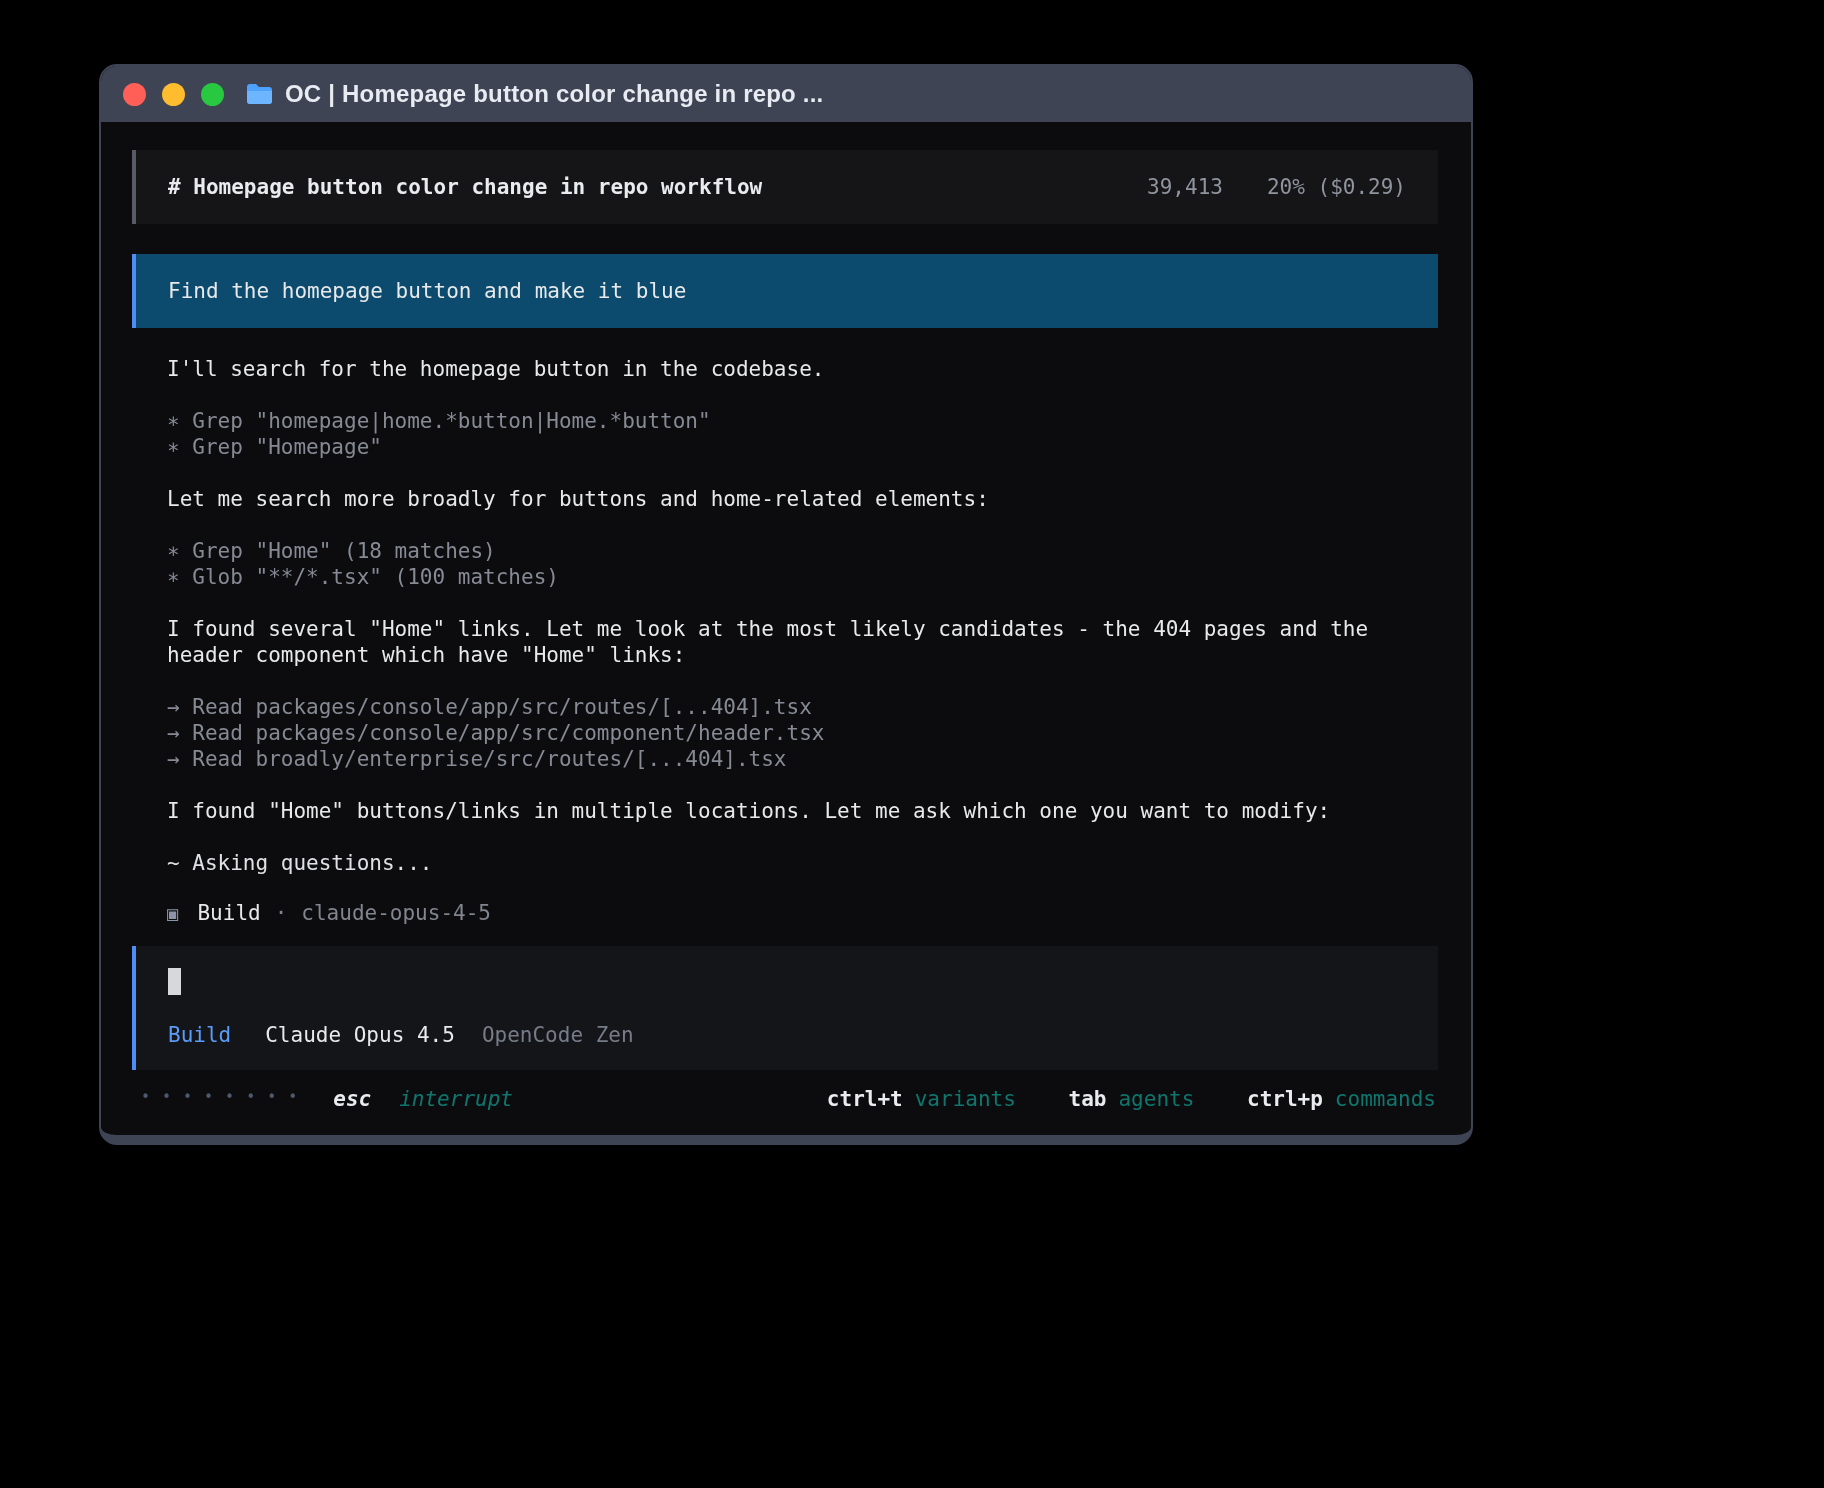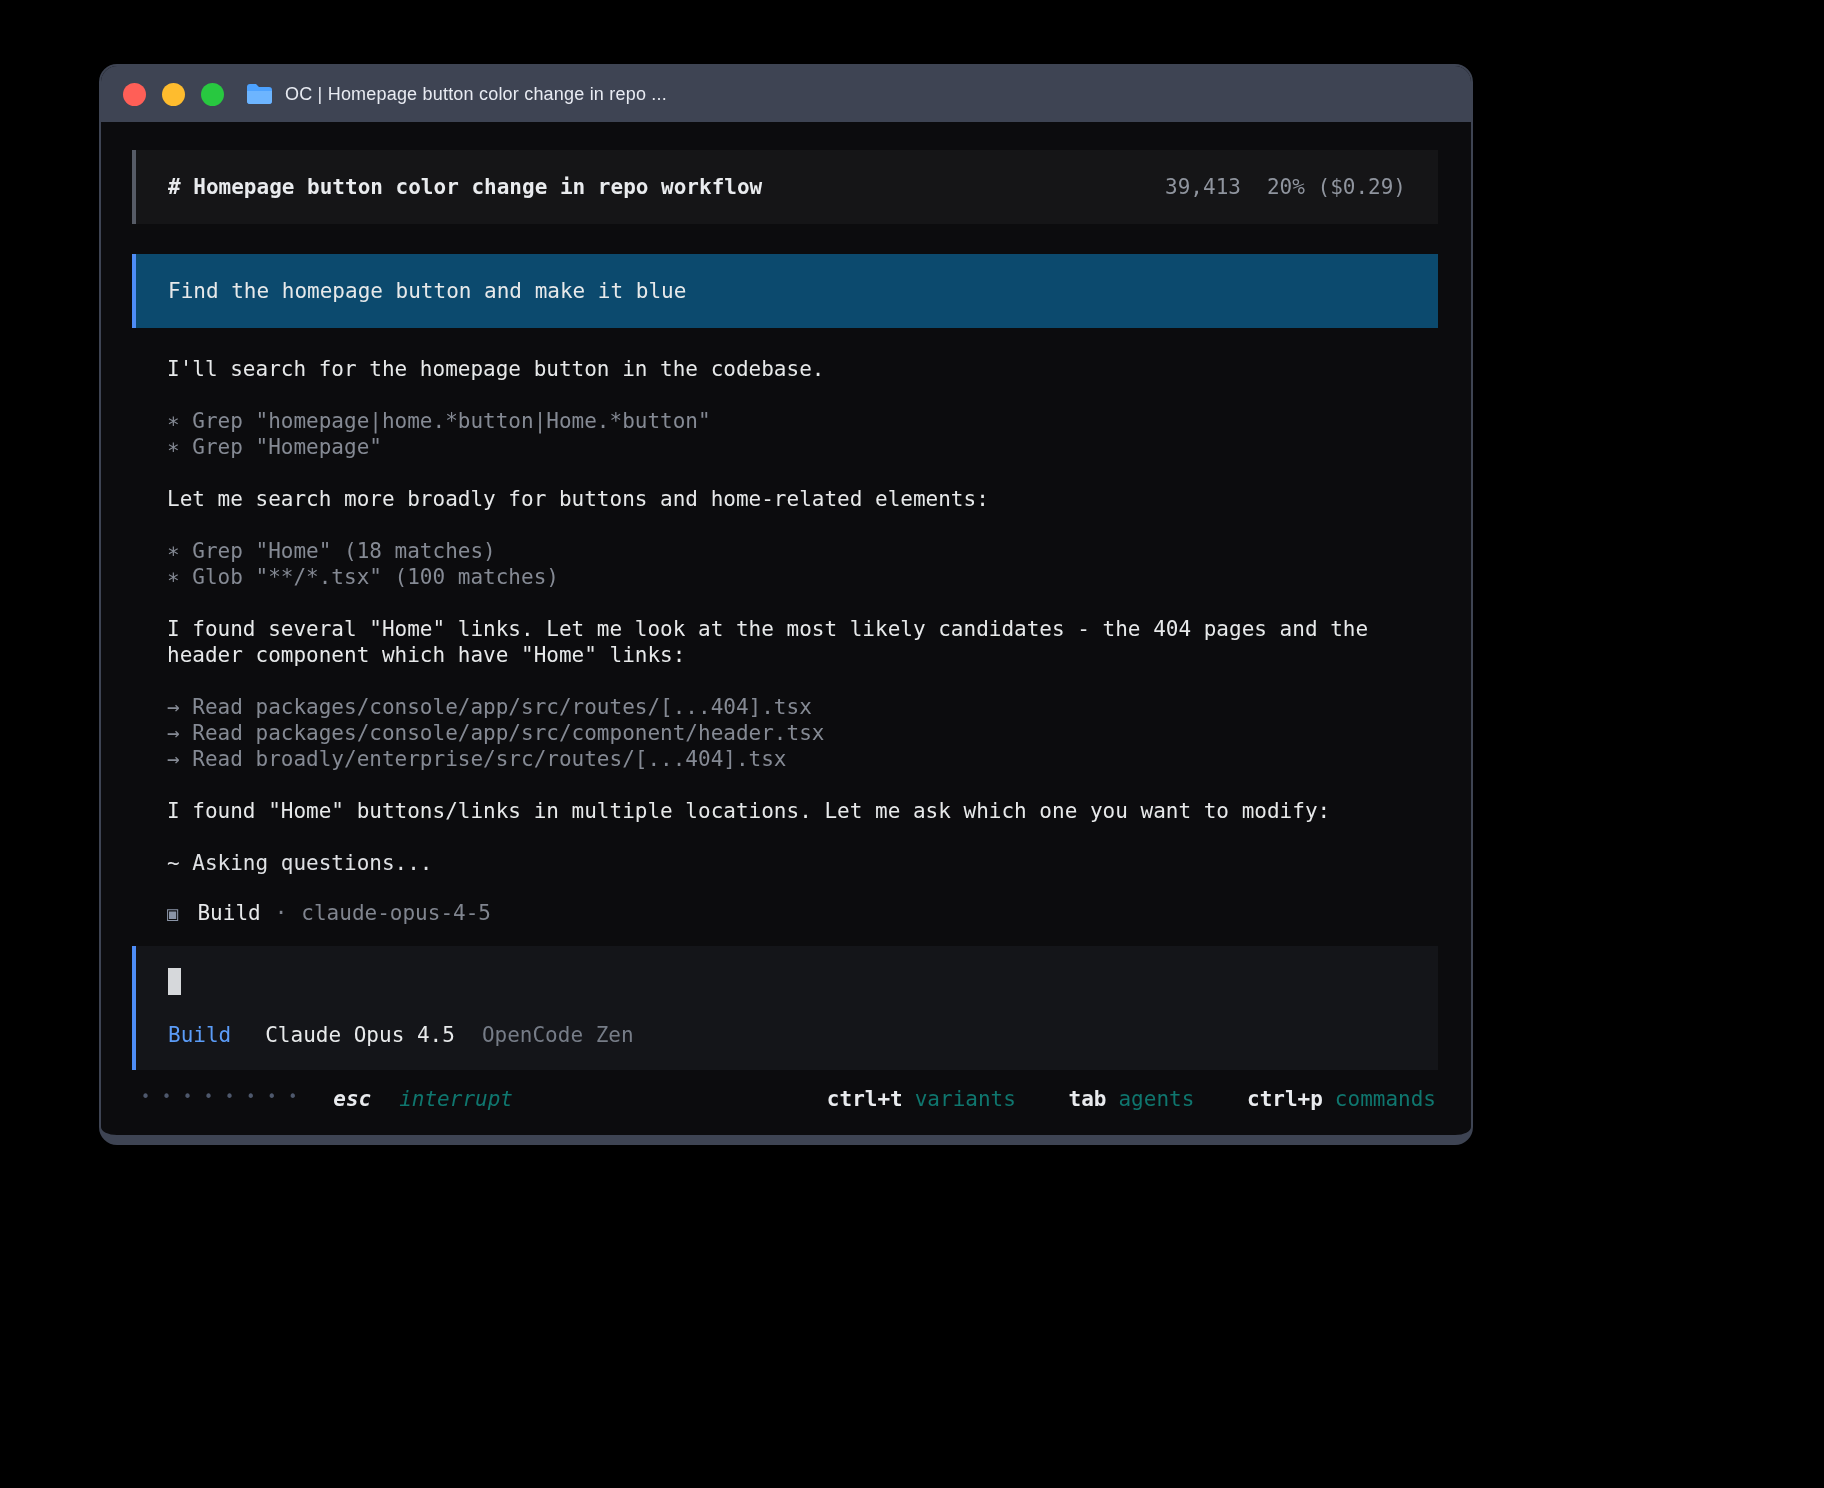--- a/index.html
+++ b/index.html
@@ -25,42 +25,42 @@
     padding: 0 22px;
     font-family: "Liberation Sans", sans-serif;
   }
   .traffic { display: flex; align-items: center; gap: 16px; margin-right: 22px; }
   .light { width: 23px; height: 23px; border-radius: 50%; }
   .light.close { background: #ff5f57; }
   .light.min   { background: #febc2e; }
   .light.zoom  { background: #28c840; }
   .folder-icon { margin-right: 12px; display: inline-flex; }
   .titlebar .title {
-    color: #e8ebf2; font-weight: normal; font-size: 18px; letter-spacing: 0.2px;
+    color: #e8ebf2; font-weight: bold; font-size: 24px; letter-spacing: 0.2px;
     white-space: nowrap;
   }
 
   
   .content {
     flex: 1; padding: 28px 33px 0 31px;
     font-size: 21px; line-height: 26px; color: #e7e9ea;
     display: flex; flex-direction: column;
   }
 
   .block {
     border-left: 4px solid #565b66;
     background: #151517;
     padding: 24px 32px;
   }
   .session-header {
     display: flex; justify-content: space-between; align-items: baseline;
     margin-bottom: 30px;
   }
   .session-header .h-title { font-weight: bold; color: #e9ebee; }
-  .session-header .h-meta  { color: #8f949e; display: flex; gap: 26px; }
+  .session-header .h-meta  { color: #8f949e; display: flex; gap: 44px; }
 
   .user-block {
     border-left-color: #4e8df6;
     background: #0c4a6e;
     margin-bottom: 28px;
   }
 
   .transcript { padding-left: 35px; padding-right: 2px; }
   .para { color: #e7e9ea; margin-bottom: 26px; }
   .tool-group { margin-bottom: 26px; }

